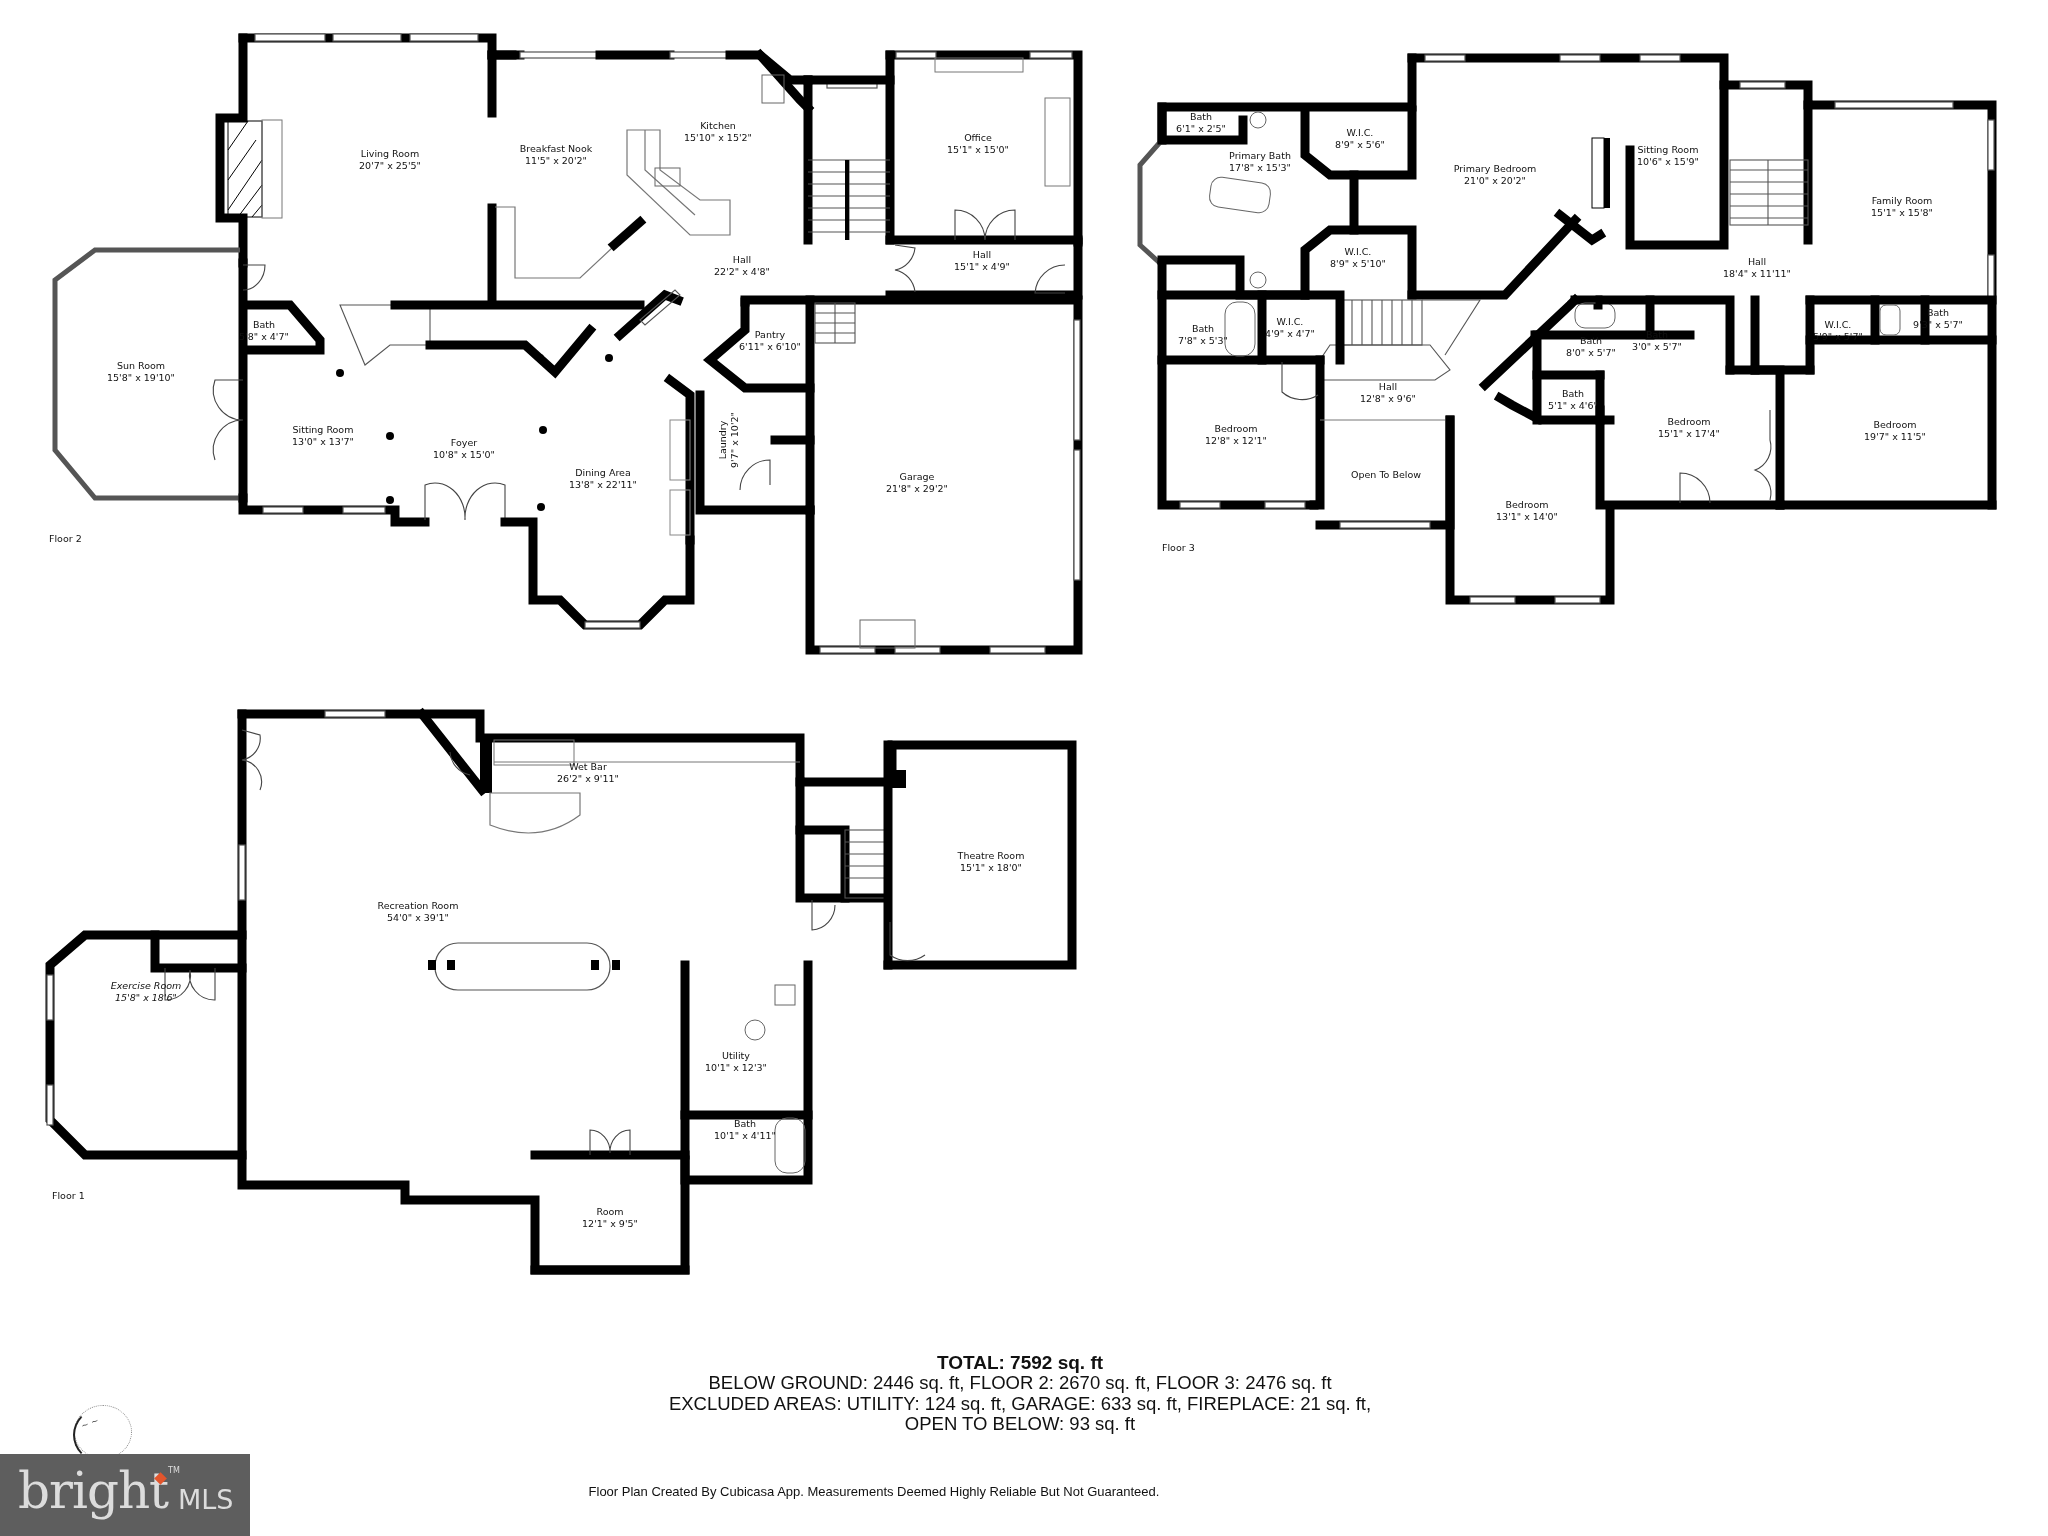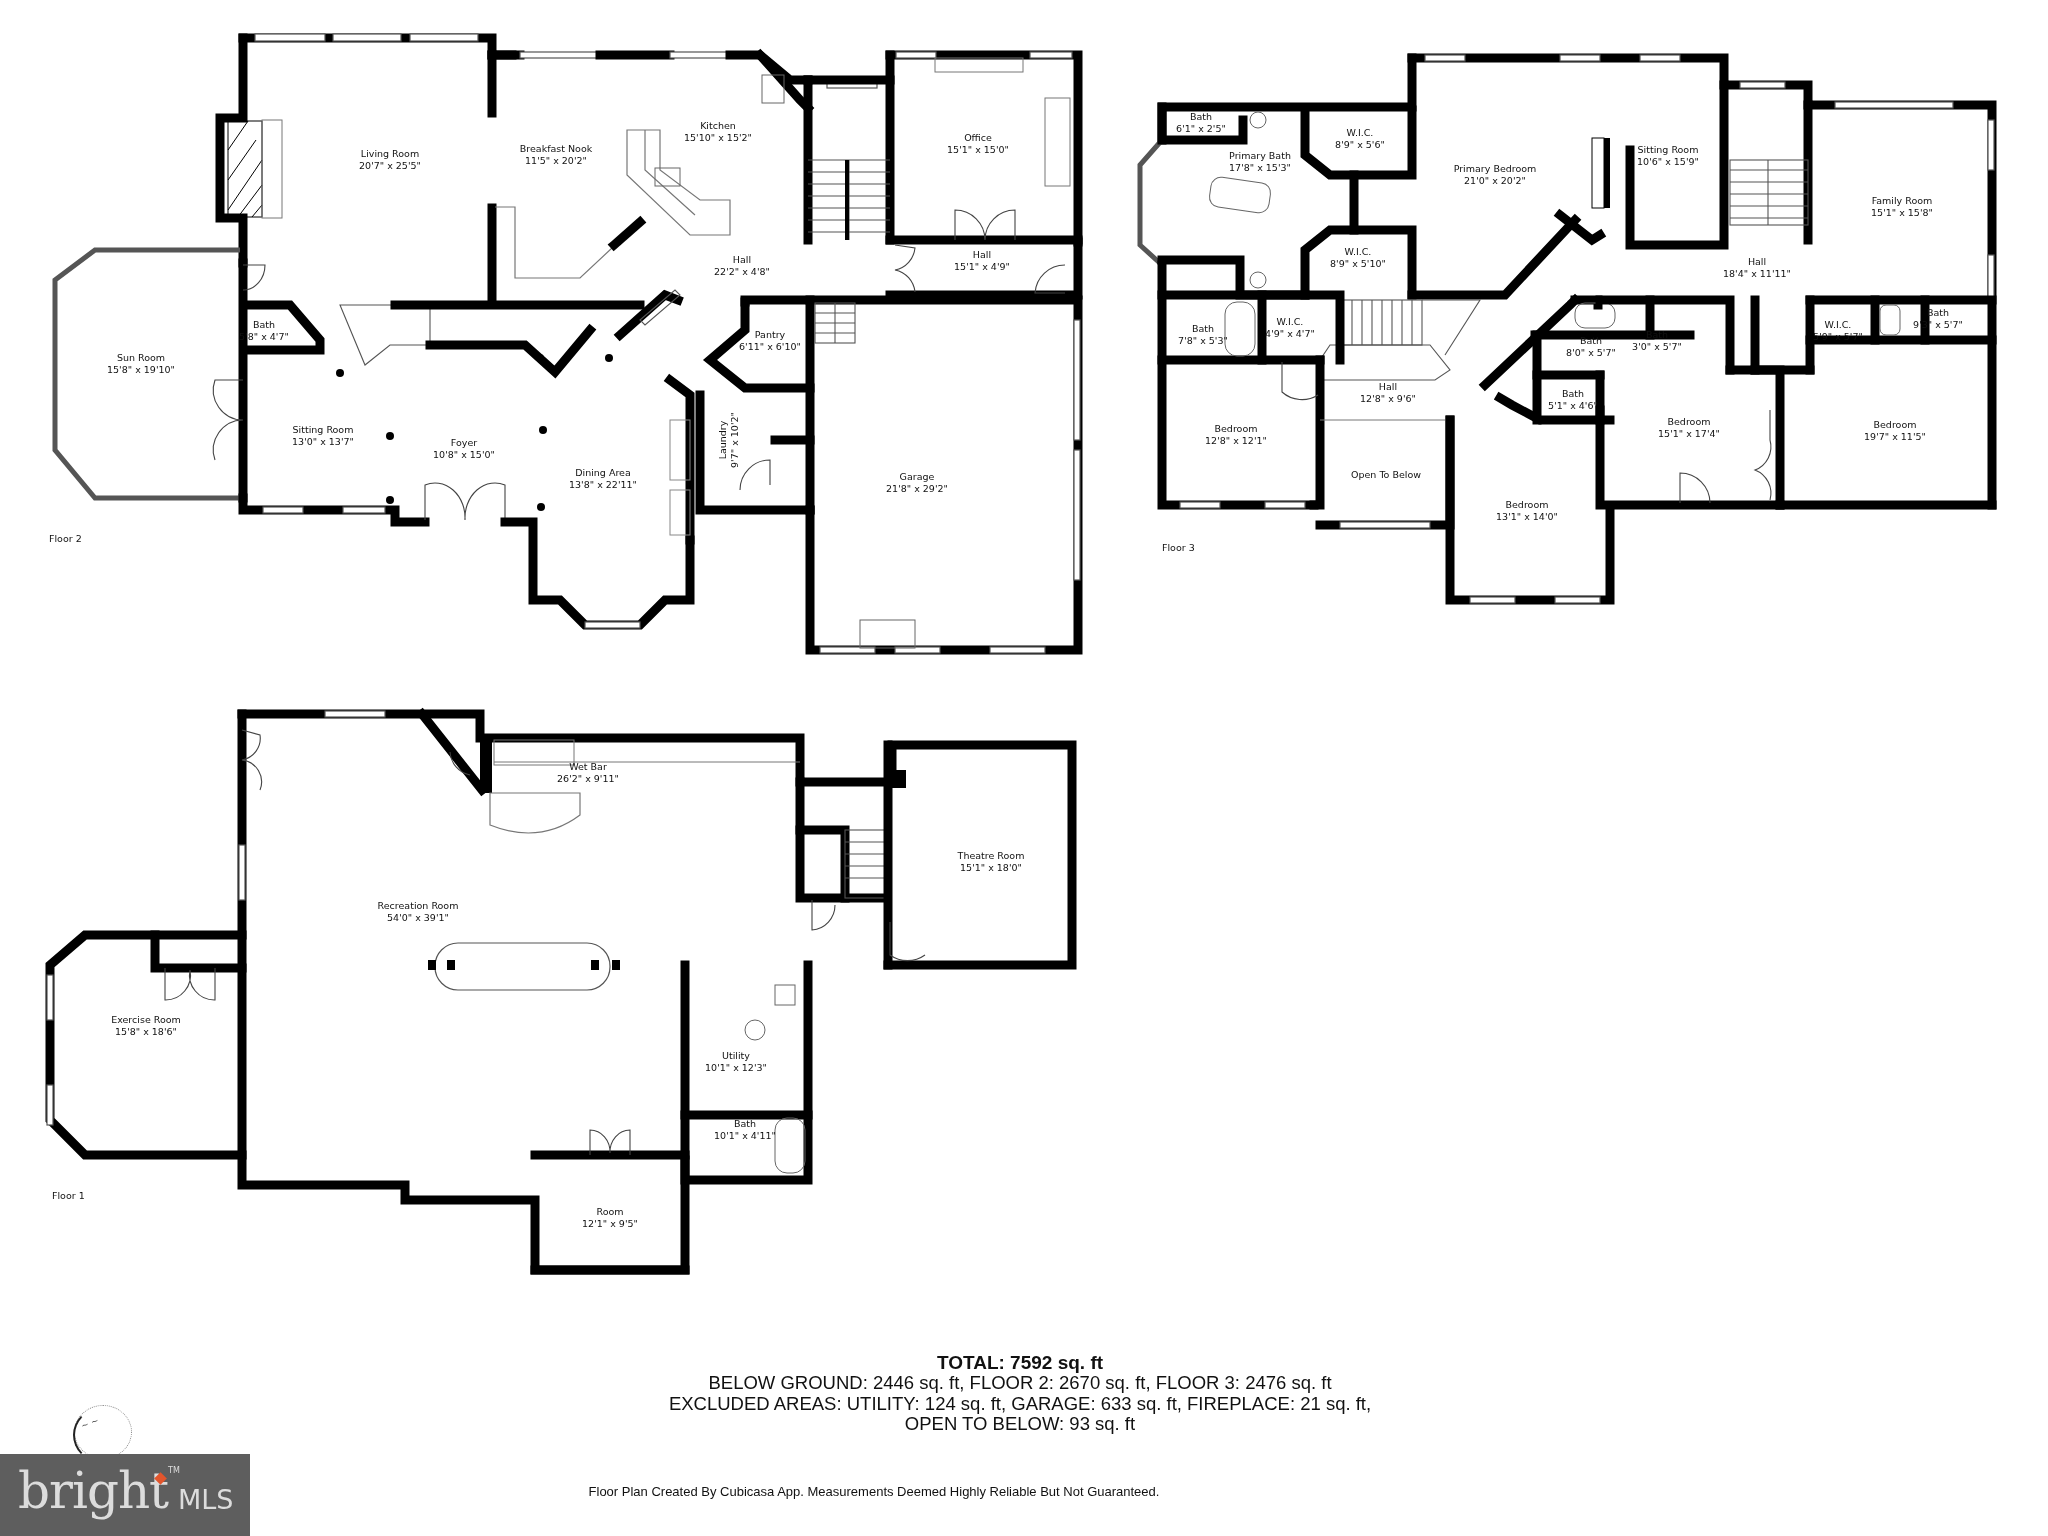--- a/index.html
+++ b/index.html
@@ -301,21 +301,21 @@
   </g>
 </svg>
 
 <div>
   <div class="rlabel" style="left:390px;top:160px;"><span>Living Room</span><span class="dim">20'7" x 25'5"</span></div>
   <div class="rlabel" style="left:556px;top:155px;"><span>Breakfast Nook</span><span class="dim">11'5" x 20'2"</span></div>
   <div class="rlabel" style="left:718px;top:132px;"><span>Kitchen</span><span class="dim">15'10" x 15'2"</span></div>
   <div class="rlabel" style="left:978px;top:144px;"><span>Office</span><span class="dim">15'1" x 15'0"</span></div>
   <div class="rlabel" style="left:742px;top:266px;"><span>Hall</span><span class="dim">22'2" x 4'8"</span></div>
   <div class="rlabel" style="left:982px;top:261px;"><span>Hall</span><span class="dim">15'1" x 4'9"</span></div>
-  <div class="rlabel" style="left:141px;top:364px;"><span>Sun Room</span><span class="dim">15'8" x 19'10"</span></div>
+  <div class="rlabel" style="left:141px;top:372px;"><span>Sun Room</span><span class="dim">15'8" x 19'10"</span></div>
   <div class="rlabel" style="left:264px;top:331px;"><span>Bath</span><span class="dim">5'8" x 4'7"</span></div>
   <div class="rlabel" style="left:770px;top:341px;"><span>Pantry</span><span class="dim">6'11" x 6'10"</span></div>
   <div class="rlabel" style="left:323px;top:436px;"><span>Sitting Room</span><span class="dim">13'0" x 13'7"</span></div>
   <div class="rlabel" style="left:464px;top:449px;"><span>Foyer</span><span class="dim">10'8" x 15'0"</span></div>
   <div class="rlabel" style="left:603px;top:479px;"><span>Dining Area</span><span class="dim">13'8" x 22'11"</span></div>
   <div class="rlabel rot" style="left:729px;top:440px;"><span>Laundry</span><span class="dim">9'7" x 10'2"</span></div>
   <div class="rlabel" style="left:917px;top:483px;"><span>Garage</span><span class="dim">21'8" x 29'2"</span></div>
   <div class="floor-label" style="left:49px;top:533px;">Floor 2</div>
 </div>
 
@@ -341,21 +341,21 @@
   <div class="rlabel" style="left:1527px;top:511px;"><span>Bedroom</span><span class="dim">13'1" x 14'0"</span></div>
   <div class="rlabel" style="left:1689px;top:428px;"><span>Bedroom</span><span class="dim">15'1" x 17'4"</span></div>
   <div class="rlabel" style="left:1895px;top:431px;"><span>Bedroom</span><span class="dim">19'7" x 11'5"</span></div>
   <div class="floor-label" style="left:1162px;top:542px;">Floor 3</div>
 </div>
 
 <div>
   <div class="rlabel" style="left:588px;top:773px;"><span>Wet Bar</span><span class="dim">26'2" x 9'11"</span></div>
   <div class="rlabel" style="left:983px;top:862px;margin-left:8px;"><span>Theatre Room</span><span class="dim">15'1" x 18'0"</span></div>
   <div class="rlabel" style="left:418px;top:912px;"><span>Recreation Room</span><span class="dim">54'0" x 39'1"</span></div>
-  <div class="rlabel" style="left:146px;top:1026px;"><span>Exercise Room</span><span class="dim">15'8" x 18'6"</span></div>
+  <div class="rlabel" style="left:146px;top:992px;font-style:italic;"><span>Exercise Room</span><span class="dim">15'8" x 18'6"</span></div>
   <div class="rlabel" style="left:736px;top:1062px;"><span>Utility</span><span class="dim">10'1" x 12'3"</span></div>
   <div class="rlabel" style="left:745px;top:1130px;"><span>Bath</span><span class="dim">10'1" x 4'11"</span></div>
   <div class="rlabel" style="left:610px;top:1218px;"><span>Room</span><span class="dim">12'1" x 9'5"</span></div>
   <div class="floor-label" style="left:52px;top:1190px;">Floor 1</div>
 </div>
 
 <div class="summary">
   <div class="total">TOTAL: 7592 sq. ft</div>
   <div class="line">BELOW GROUND: 2446 sq. ft, FLOOR 2: 2670 sq. ft, FLOOR 3: 2476 sq. ft</div>
   <div class="line">EXCLUDED AREAS: UTILITY: 124 sq. ft, GARAGE: 633 sq. ft, FIREPLACE: 21 sq. ft,</div>

